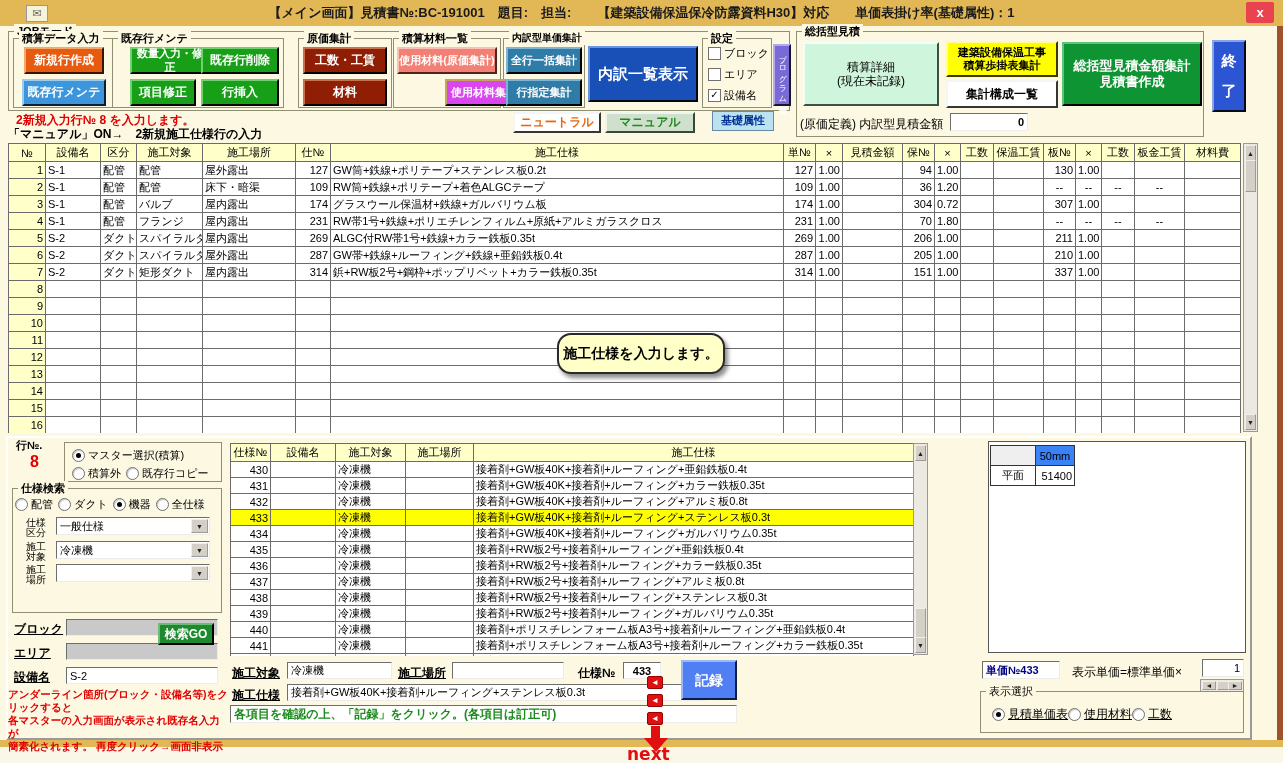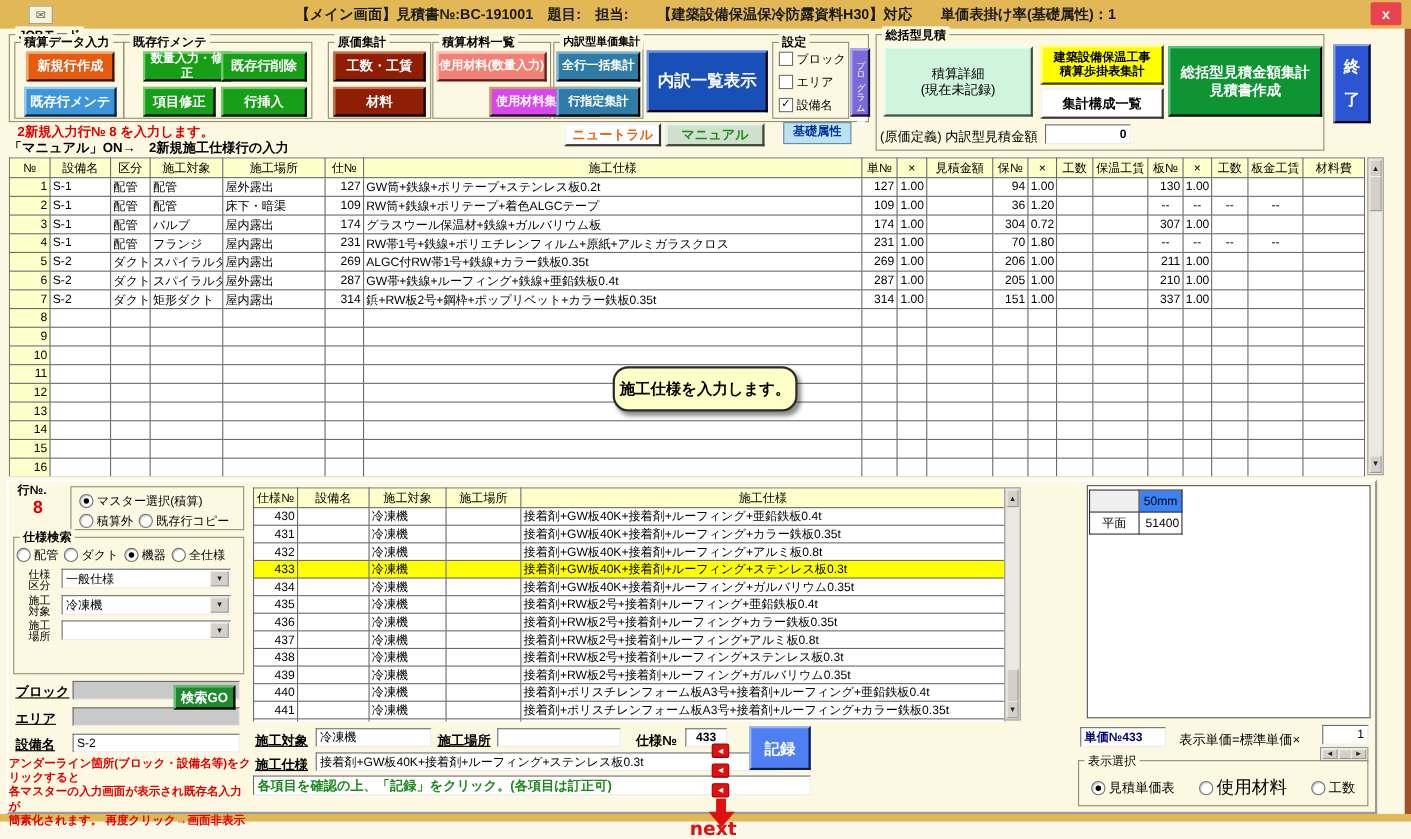--- a/index.html
+++ b/index.html
@@ -120,21 +120,21 @@
 
   <div class="abs grp" style="left:298px;top:38px;width:94px;height:70px;">
     <span class="glabel">原価集計</span>
   </div>
   <div class="abs b mrn" style="left:303px;top:47px;width:84px;height:27px;z-index:2;">工数・工賃</div>
   <div class="abs b mrn" style="left:303px;top:79px;width:84px;height:27px;z-index:2;">材料</div>
 
   <div class="abs grp" style="left:393px;top:38px;width:108px;height:70px;">
     <span class="glabel">積算材料一覧</span>
   </div>
-  <div class="abs b sal" style="left:397px;top:47px;width:100px;height:27px;z-index:2;font-size:11px;">使用材料(数量入力)</div>
+  <div class="abs b sal" style="left:397px;top:47px;width:100px;height:27px;z-index:2;font-size:11px;">使用材料(原価集計)</div>
   <div class="abs b brn" style="left:397px;top:79px;width:100px;height:27px;z-index:2;font-size:11px;">使用材料集計一覧</div>
 
   <div class="abs grp" style="left:503px;top:38px;width:82px;height:70px;">
     <span class="glabel" style="font-size:10px;">内訳型単価集計</span>
   </div>
   <div class="abs b stl" style="left:506px;top:47px;width:76px;height:27px;z-index:2;font-size:11px;">全行一括集計</div>
   <div class="abs b stl" style="left:506px;top:79px;width:76px;height:27px;z-index:2;font-size:11px;">行指定集計</div>
 
   <div class="abs b bigblu" style="left:588px;top:46px;width:110px;height:56px;z-index:2;font-size:15px;">内訳一覧表示</div>
 
@@ -799,26 +799,26 @@
   <div class="abs lbl" style="left:1072px;top:664px;">表示単価=標準単価×</div>
   <div class="abs fld rt" style="left:1202px;top:659px;width:42px;height:18px;">1</div>
   <div class="abs vs" style="left:1200px;top:679px;width:44px;height:13px;">
     <span class="sb" style="left:1px;top:1px;bottom:1px;width:12px;height:auto;right:auto;">◄</span>
     <div class="thumb" style="left:16px;top:1px;bottom:1px;width:11px;"></div>
     <span class="sb" style="right:1px;top:1px;bottom:1px;width:12px;height:auto;left:auto;">►</span>
   </div>
   <div class="abs grp" style="left:980px;top:691px;width:264px;height:42px;">
     <span class="glabel" style="font-weight:normal;">表示選択</span>
   </div>
-  <div class="abs" style="left:992px;top:706px;display:flex;gap:22px;">
+  <div class="abs" style="left:992px;top:706px;display:flex;text-decoration:underline;">
     <span class="rc" style="font-size:12px;">
         <span class="rb on"></span>
         <span>見積単価表</span>
       </span>
-    <span class="rc" style="font-size:16px;">
+    <span class="rc" style="font-size:12px;">
         <span class="rb"></span>
         <span>使用材料</span>
       </span>
     <span class="rc" style="font-size:12px;">
         <span class="rb"></span>
         <span>工数</span>
       </span>
   </div>
 
 </div>

